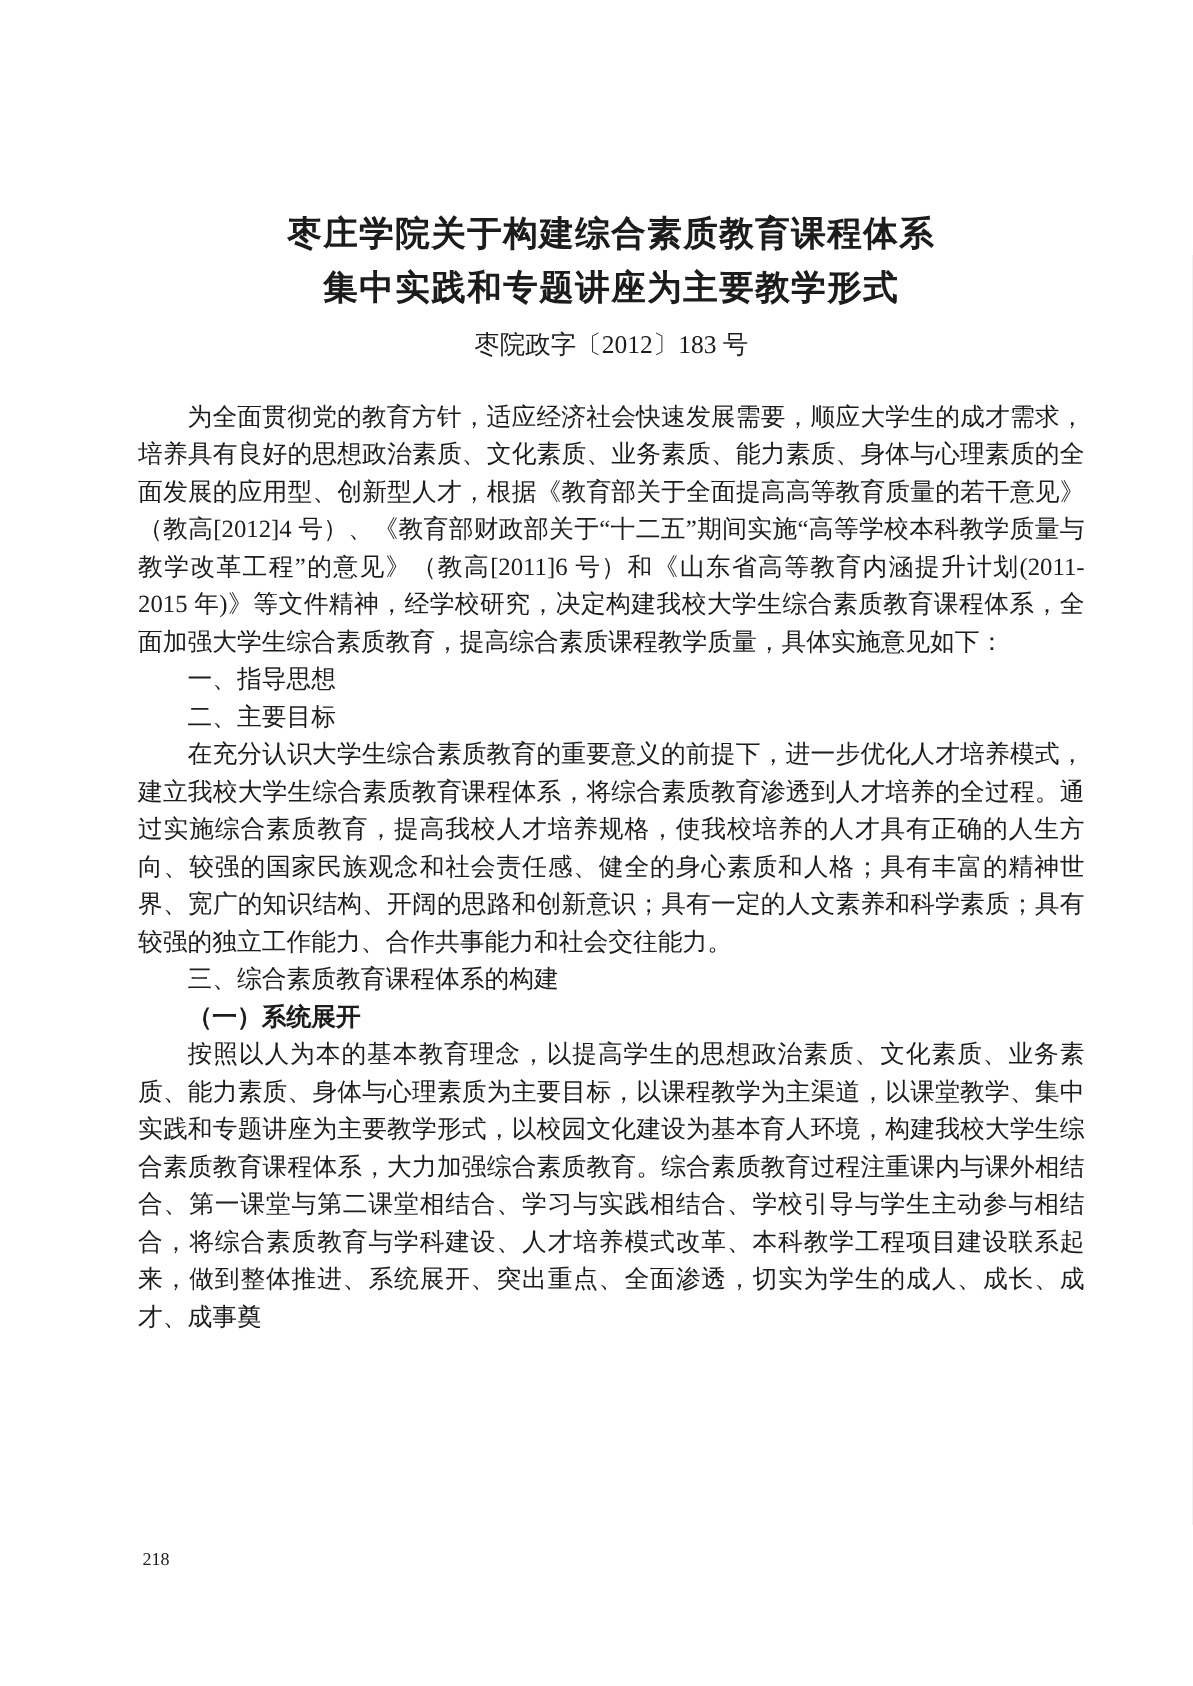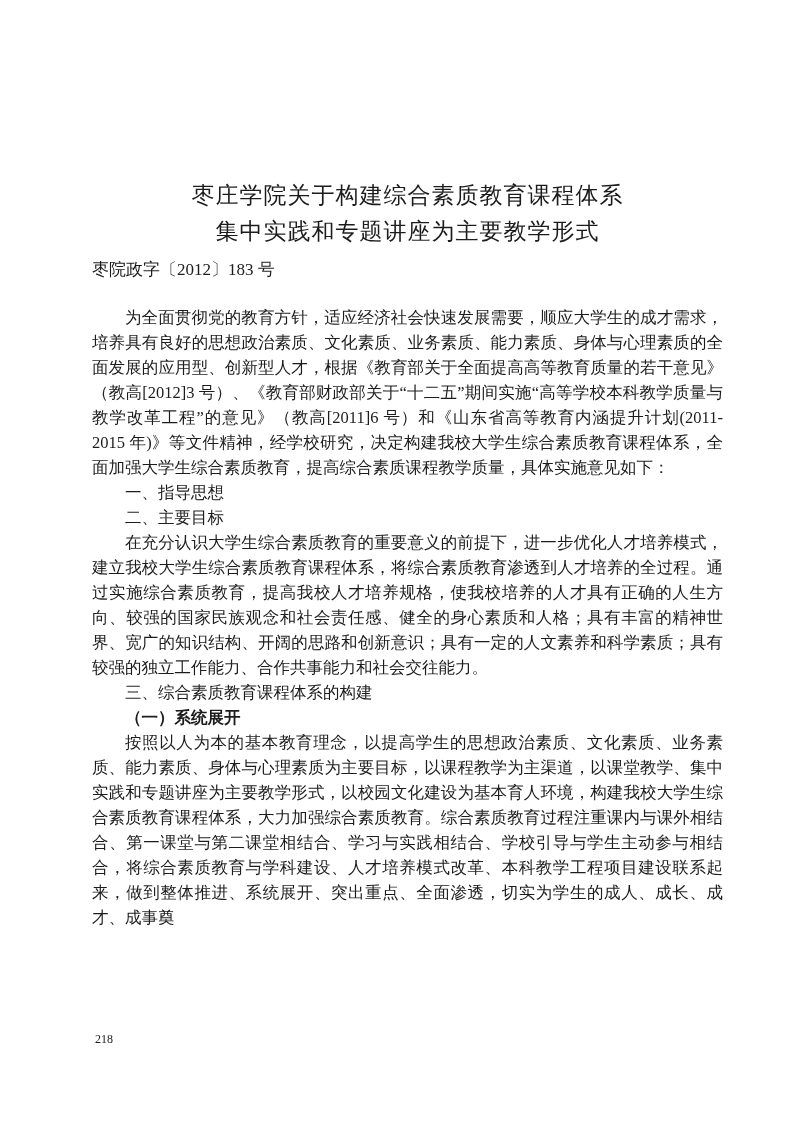--- a/index.html
+++ b/index.html
@@ -18,29 +18,29 @@
     color: #1c1c1c;
   }
   .content {
     position: absolute;
     left: 92px;
     top: 138px;
     width: 631px;
   }
   .doc-title {
     font-size: 23px;
-    font-weight: normal;
+    font-weight: bold;
     line-height: 36px;
     text-align: center;
     letter-spacing: 1px;
-    margin-top: 40px;
   }
   .doc-number {
     font-size: 17px;
     line-height: 24px;
+    text-align: center;
     margin-top: 8px;
   }
   .doc-body {
     margin-top: 23px;
     font-size: 16.5px;
     line-height: 25px;
     text-align: justify;
     text-justify: inter-character;
   }
   .doc-body p {
@@ -63,21 +63,21 @@
 <body>
 
 <div class="page" style="background: rgb(255, 255, 255); color: rgb(28, 28, 28);">
   <div class="content">
     <div class="doc-title">
       <div>枣庄学院关于构建综合素质教育课程体系</div>
       <div>集中实践和专题讲座为主要教学形式</div>
     </div>
     <div class="doc-number">枣院政字〔2012〕183 号</div>
     <div class="doc-body">
-        <p class="body">为全面贯彻党的教育方针，适应经济社会快速发展需要，顺应大学生的成才需求，培养具有良好的思想政治素质、文化素质、业务素质、能力素质、身体与心理素质的全面发展的应用型、创新型人才，根据《教育部关于全面提高高等教育质量的若干意见》（教高[2012]3 号）、《教育部财政部关于“十二五”期间实施“高等学校本科教学质量与教学改革工程”的意见》（教高[2011]6 号）和《山东省高等教育内涵提升计划(2011-2015 年)》等文件精神，经学校研究，决定构建我校大学生综合素质教育课程体系，全面加强大学生综合素质教育，提高综合素质课程教学质量，具体实施意见如下：</p>
+        <p class="body">为全面贯彻党的教育方针，适应经济社会快速发展需要，顺应大学生的成才需求，培养具有良好的思想政治素质、文化素质、业务素质、能力素质、身体与心理素质的全面发展的应用型、创新型人才，根据《教育部关于全面提高高等教育质量的若干意见》（教高[2012]4 号）、《教育部财政部关于“十二五”期间实施“高等学校本科教学质量与教学改革工程”的意见》（教高[2011]6 号）和《山东省高等教育内涵提升计划(2011-2015 年)》等文件精神，经学校研究，决定构建我校大学生综合素质教育课程体系，全面加强大学生综合素质教育，提高综合素质课程教学质量，具体实施意见如下：</p>
         <p class="section-heading">一、指导思想</p>
         <p class="section-heading">二、主要目标</p>
         <p class="body">在充分认识大学生综合素质教育的重要意义的前提下，进一步优化人才培养模式，建立我校大学生综合素质教育课程体系，将综合素质教育渗透到人才培养的全过程。通过实施综合素质教育，提高我校人才培养规格，使我校培养的人才具有正确的人生方向、较强的国家民族观念和社会责任感、健全的身心素质和人格；具有丰富的精神世界、宽广的知识结构、开阔的思路和创新意识；具有一定的人文素养和科学素质；具有较强的独立工作能力、合作共事能力和社会交往能力。</p>
         <p class="section-heading">三、综合素质教育课程体系的构建</p>
         <p class="sub-heading-bold">（一）系统展开</p>
         <p class="body">按照以人为本的基本教育理念，以提高学生的思想政治素质、文化素质、业务素质、能力素质、身体与心理素质为主要目标，以课程教学为主渠道，以课堂教学、集中实践和专题讲座为主要教学形式，以校园文化建设为基本育人环境，构建我校大学生综合素质教育课程体系，大力加强综合素质教育。综合素质教育过程注重课内与课外相结合、第一课堂与第二课堂相结合、学习与实践相结合、学校引导与学生主动参与相结合，将综合素质教育与学科建设、人才培养模式改革、本科教学工程项目建设联系起来，做到整体推进、系统展开、突出重点、全面渗透，切实为学生的成人、成长、成才、成事奠</p>
       </div>
   </div>
   <div class="page-number">218</div>
 </div>

